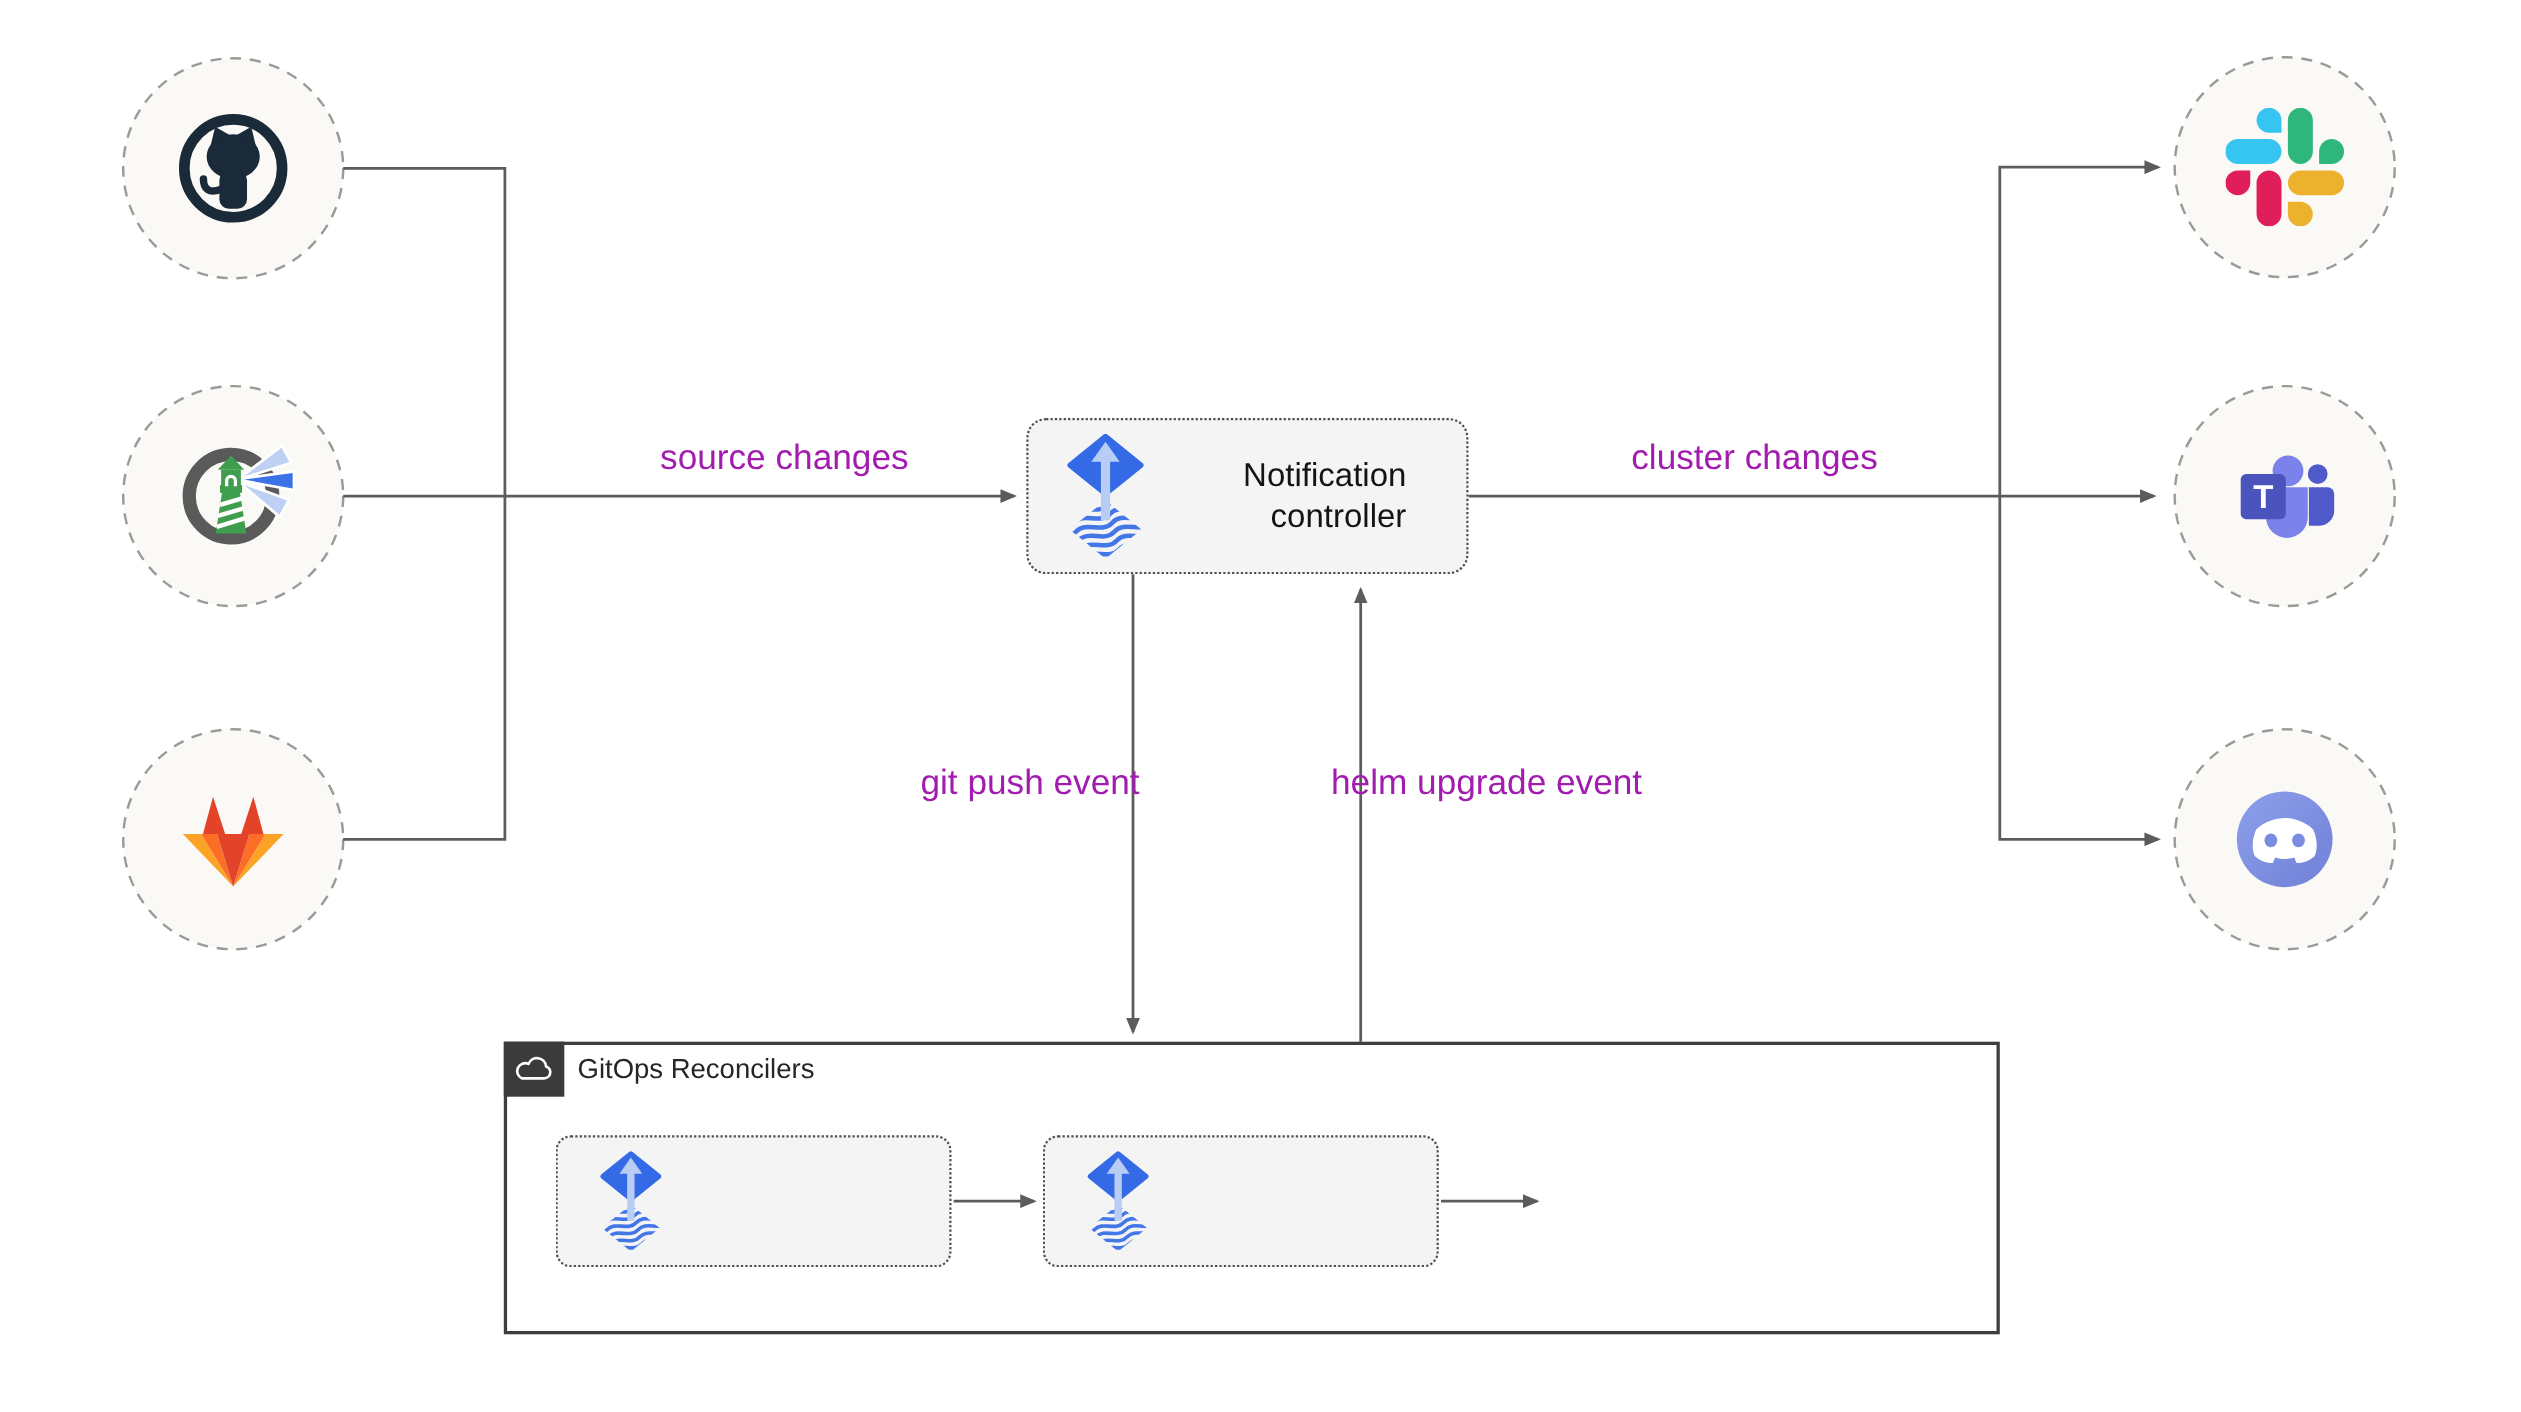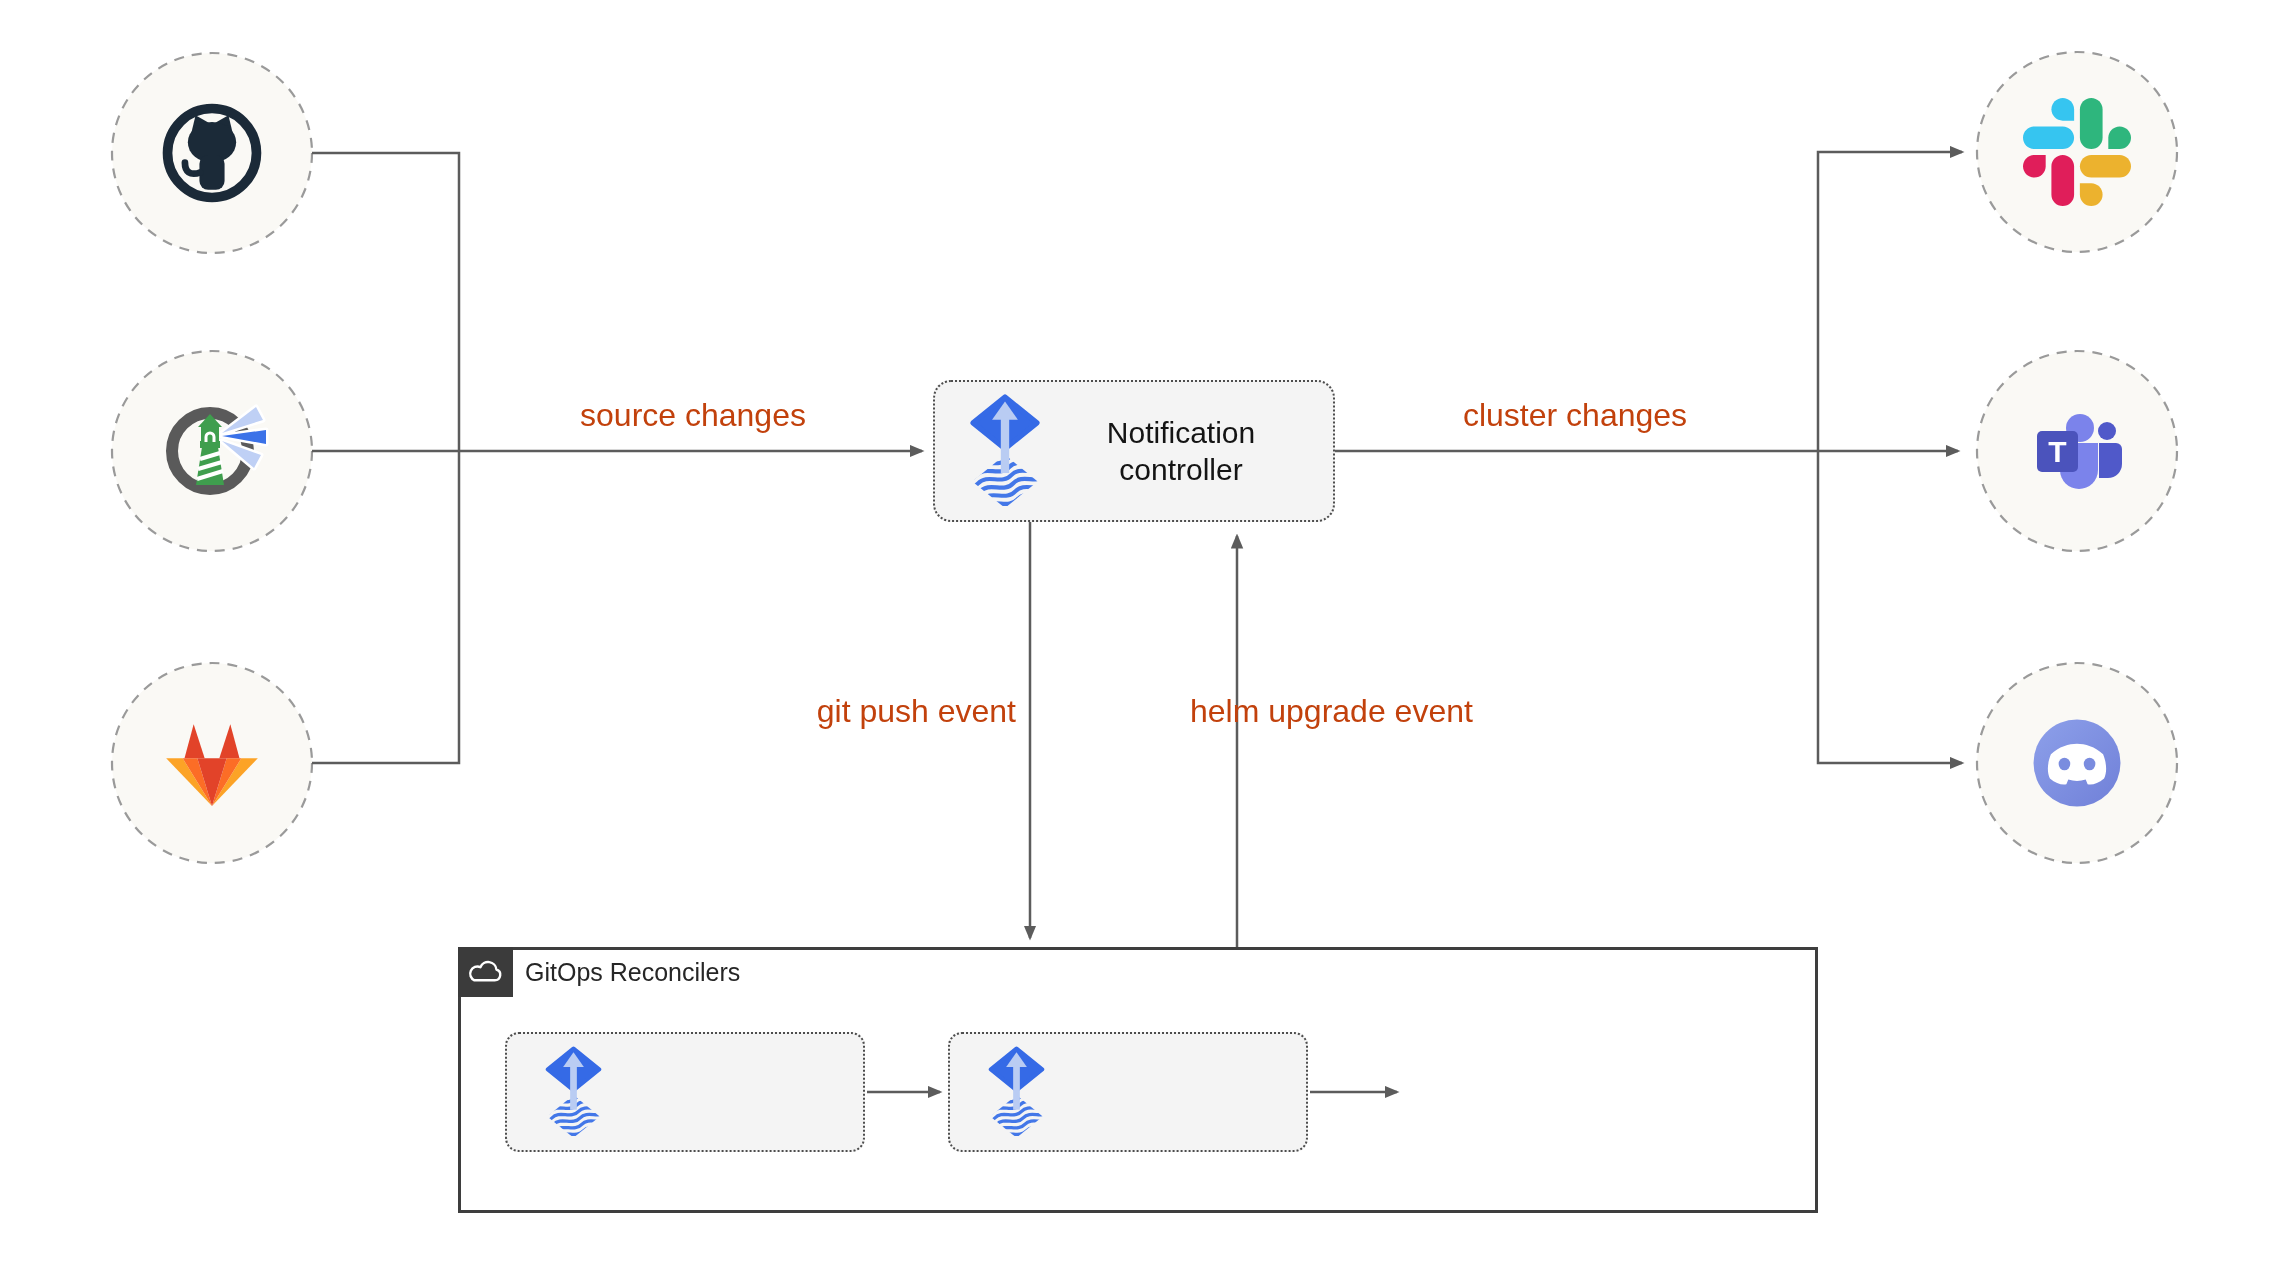--- a/index.html
+++ b/index.html
@@ -11,34 +11,34 @@
   
   .ctl-box{
     position:absolute;box-sizing:border-box;background:#f4f4f4;
     border:2px dotted #4d4d4d;border-radius:16px;
     display:flex;align-items:center;
   }
   .ctl-label{
     flex:1;text-align:center;color:#141414;font-size:30px;line-height:37px;
     display:flex;justify-content:center;
   }
-  .ctl-label span{display:inline-block;}
+  .ctl-label span{display:inline-block;text-align:right;}
   
   #reconcilers-container{
     position:absolute;box-sizing:border-box;background:transparent;
     border:3px solid #3e3e3e;
   }
   #reconcilers-badge{
     position:absolute;background:#3b3b3b;display:flex;align-items:center;justify-content:center;
   }
   #reconcilers-title{
     position:absolute;color:#262626;font-size:25px;line-height:30px;white-space:nowrap;
   }
   .edge-label{
-    position:absolute;color:#c2410c;font-size:32px;line-height:38px;white-space:nowrap;
+    position:absolute;color:#a21caf;font-size:32px;line-height:38px;white-space:nowrap;margin-left:20px;
   }
   .center-x{transform:translateX(-50%);}
   .right-align{transform:translateX(-100%);}
   .node-icon{position:absolute;}
 </style>
 </head>
 <body>
 
 <div id="canvas">
 

